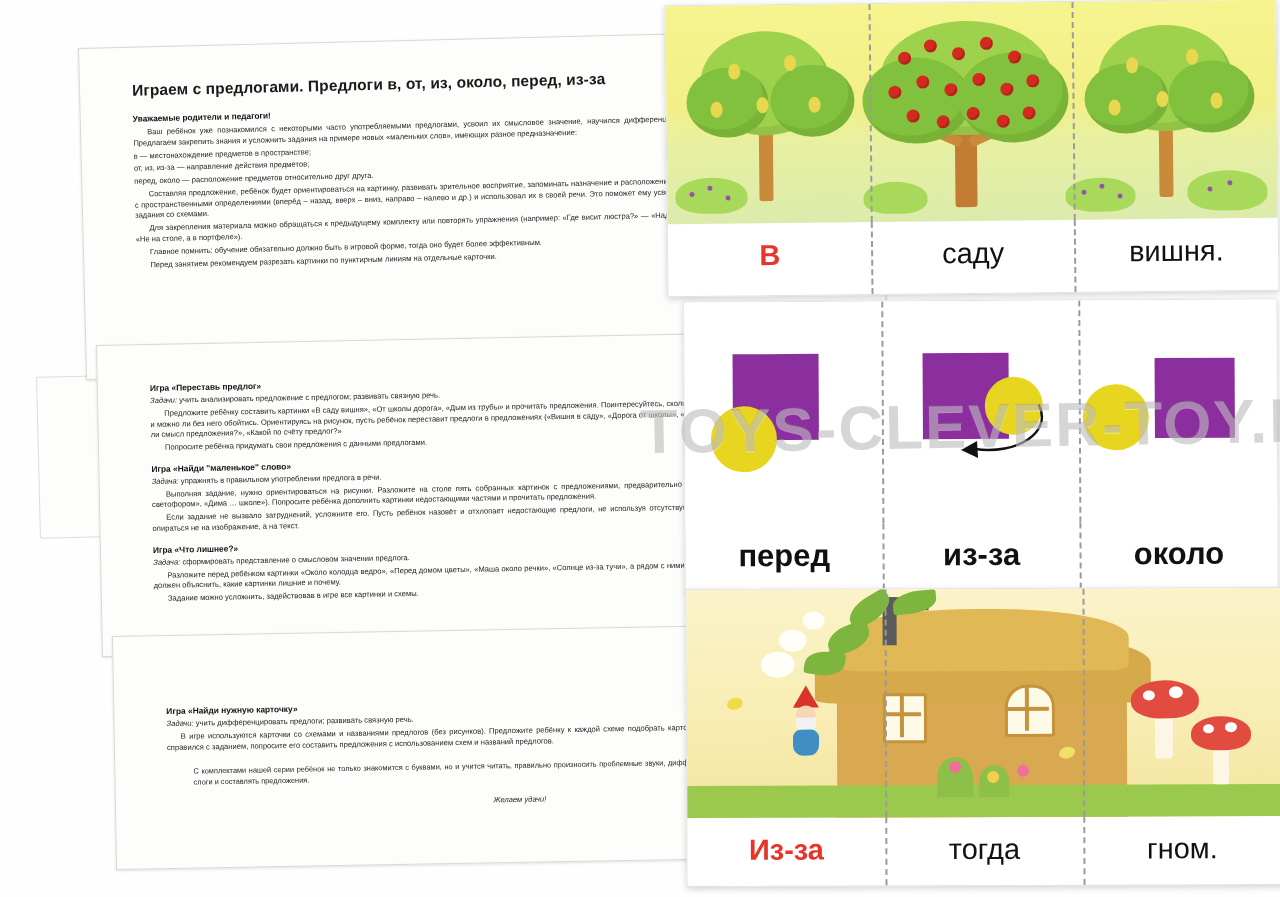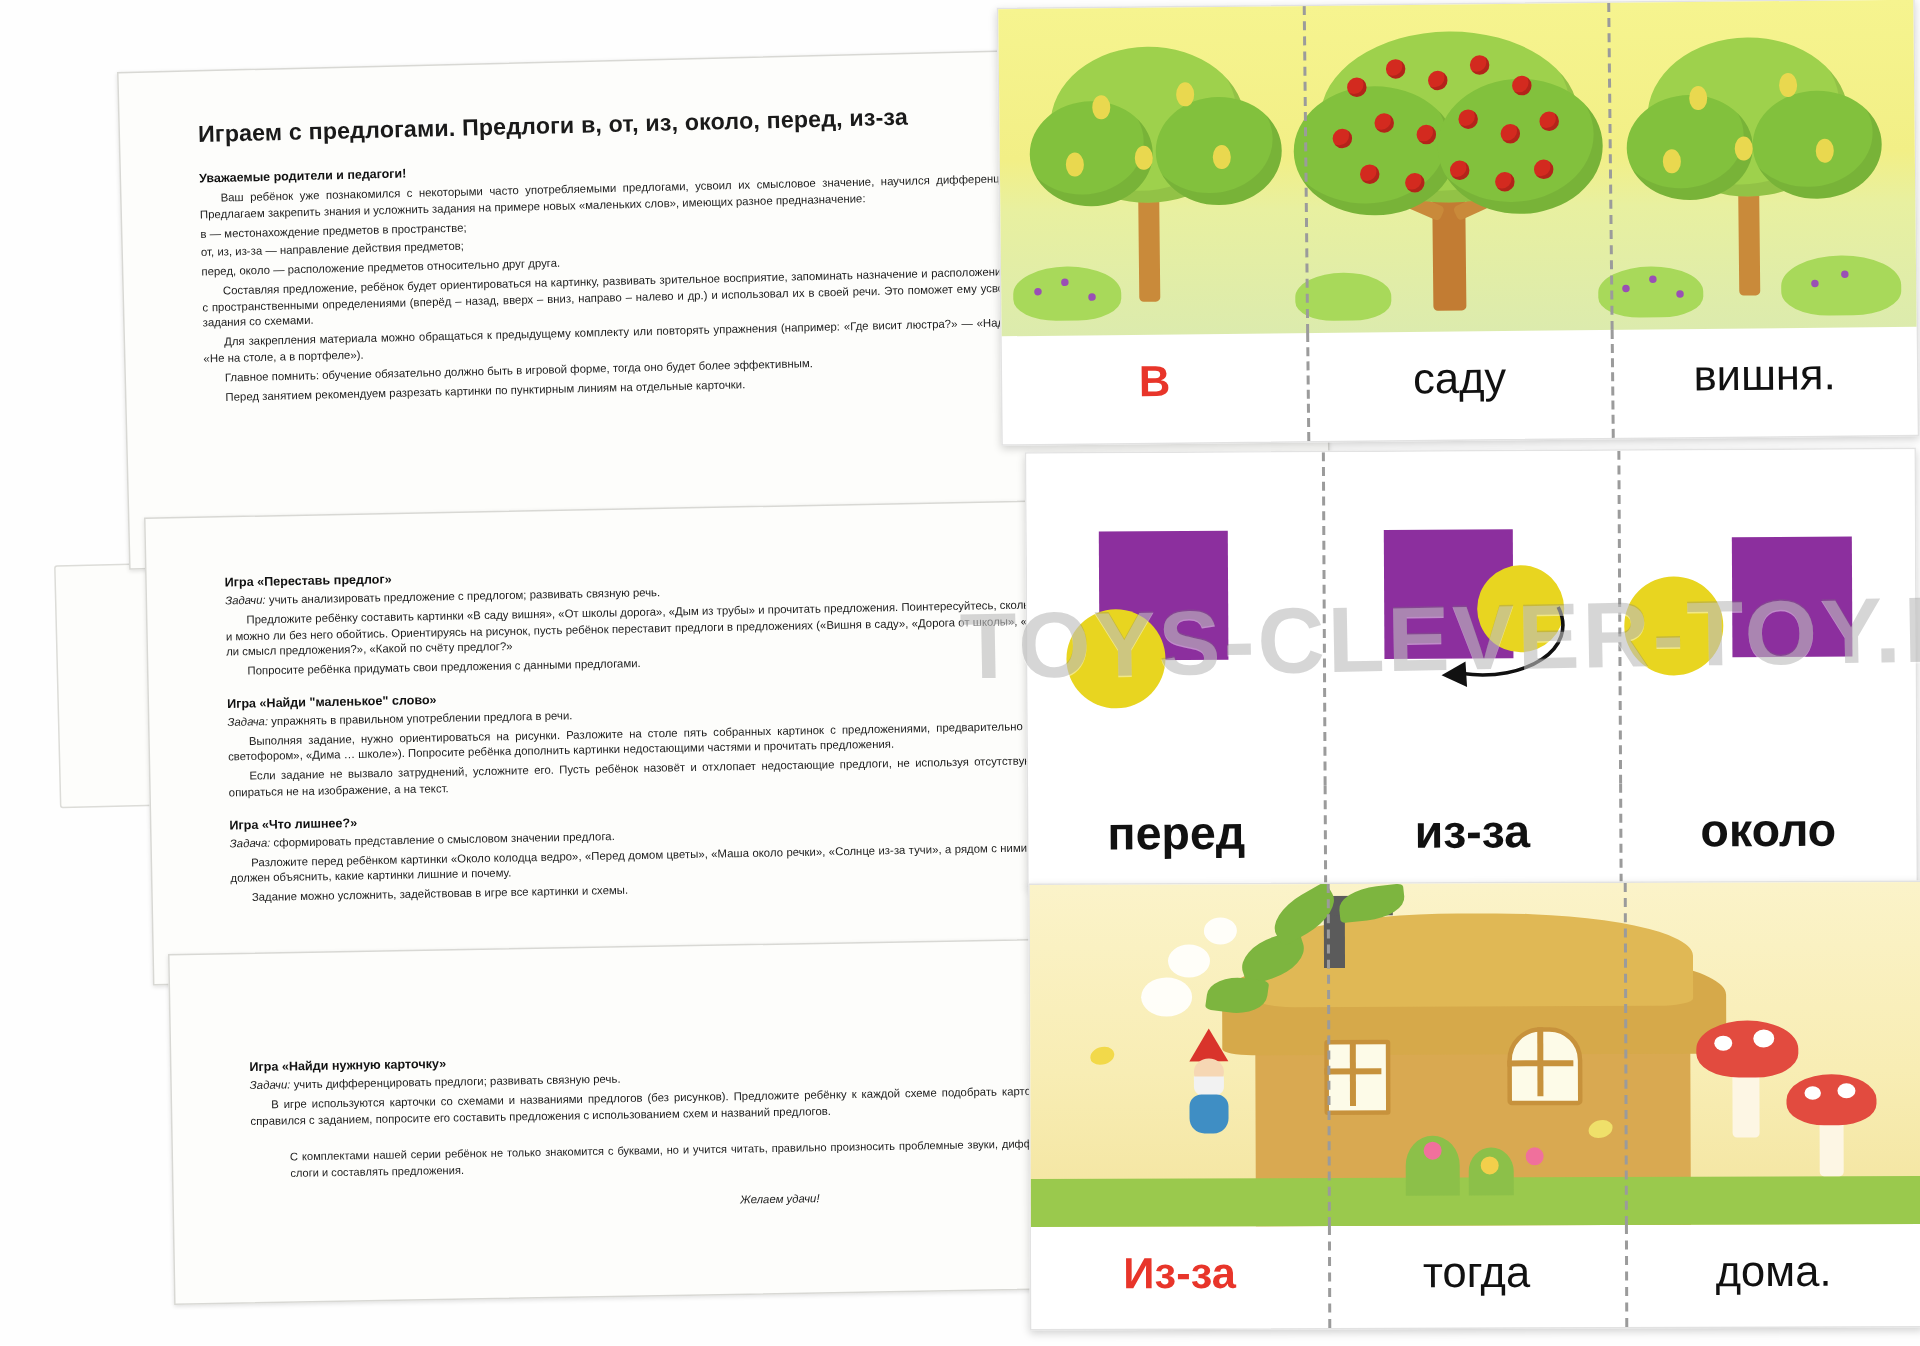--- a/index.html
+++ b/index.html
@@ -329,21 +329,21 @@
 
       <div class="butterfly" style="left:40px;top:108px;"></div>
       <div class="butterfly" style="left:372px;top:158px;background:#efe06a;"></div>
 
       <div class="vdash" style="left:198px;"></div>
       <div class="vdash" style="left:396px;"></div>
     </div>
     <div class="words">
       <div class="word accent">Из-за</div>
       <div class="word">тогда</div>
-      <div class="word">дома.</div>
+      <div class="word">гном.</div>
     </div>
     <div class="vdash" style="left:198px;top:228px;bottom:0;"></div>
     <div class="vdash" style="left:396px;top:228px;bottom:0;"></div>
   </div>
 
   <div class="watermark">TOYS-CLEVER-TOY.RU</div>
 
 </div>
 
 </body></html>

